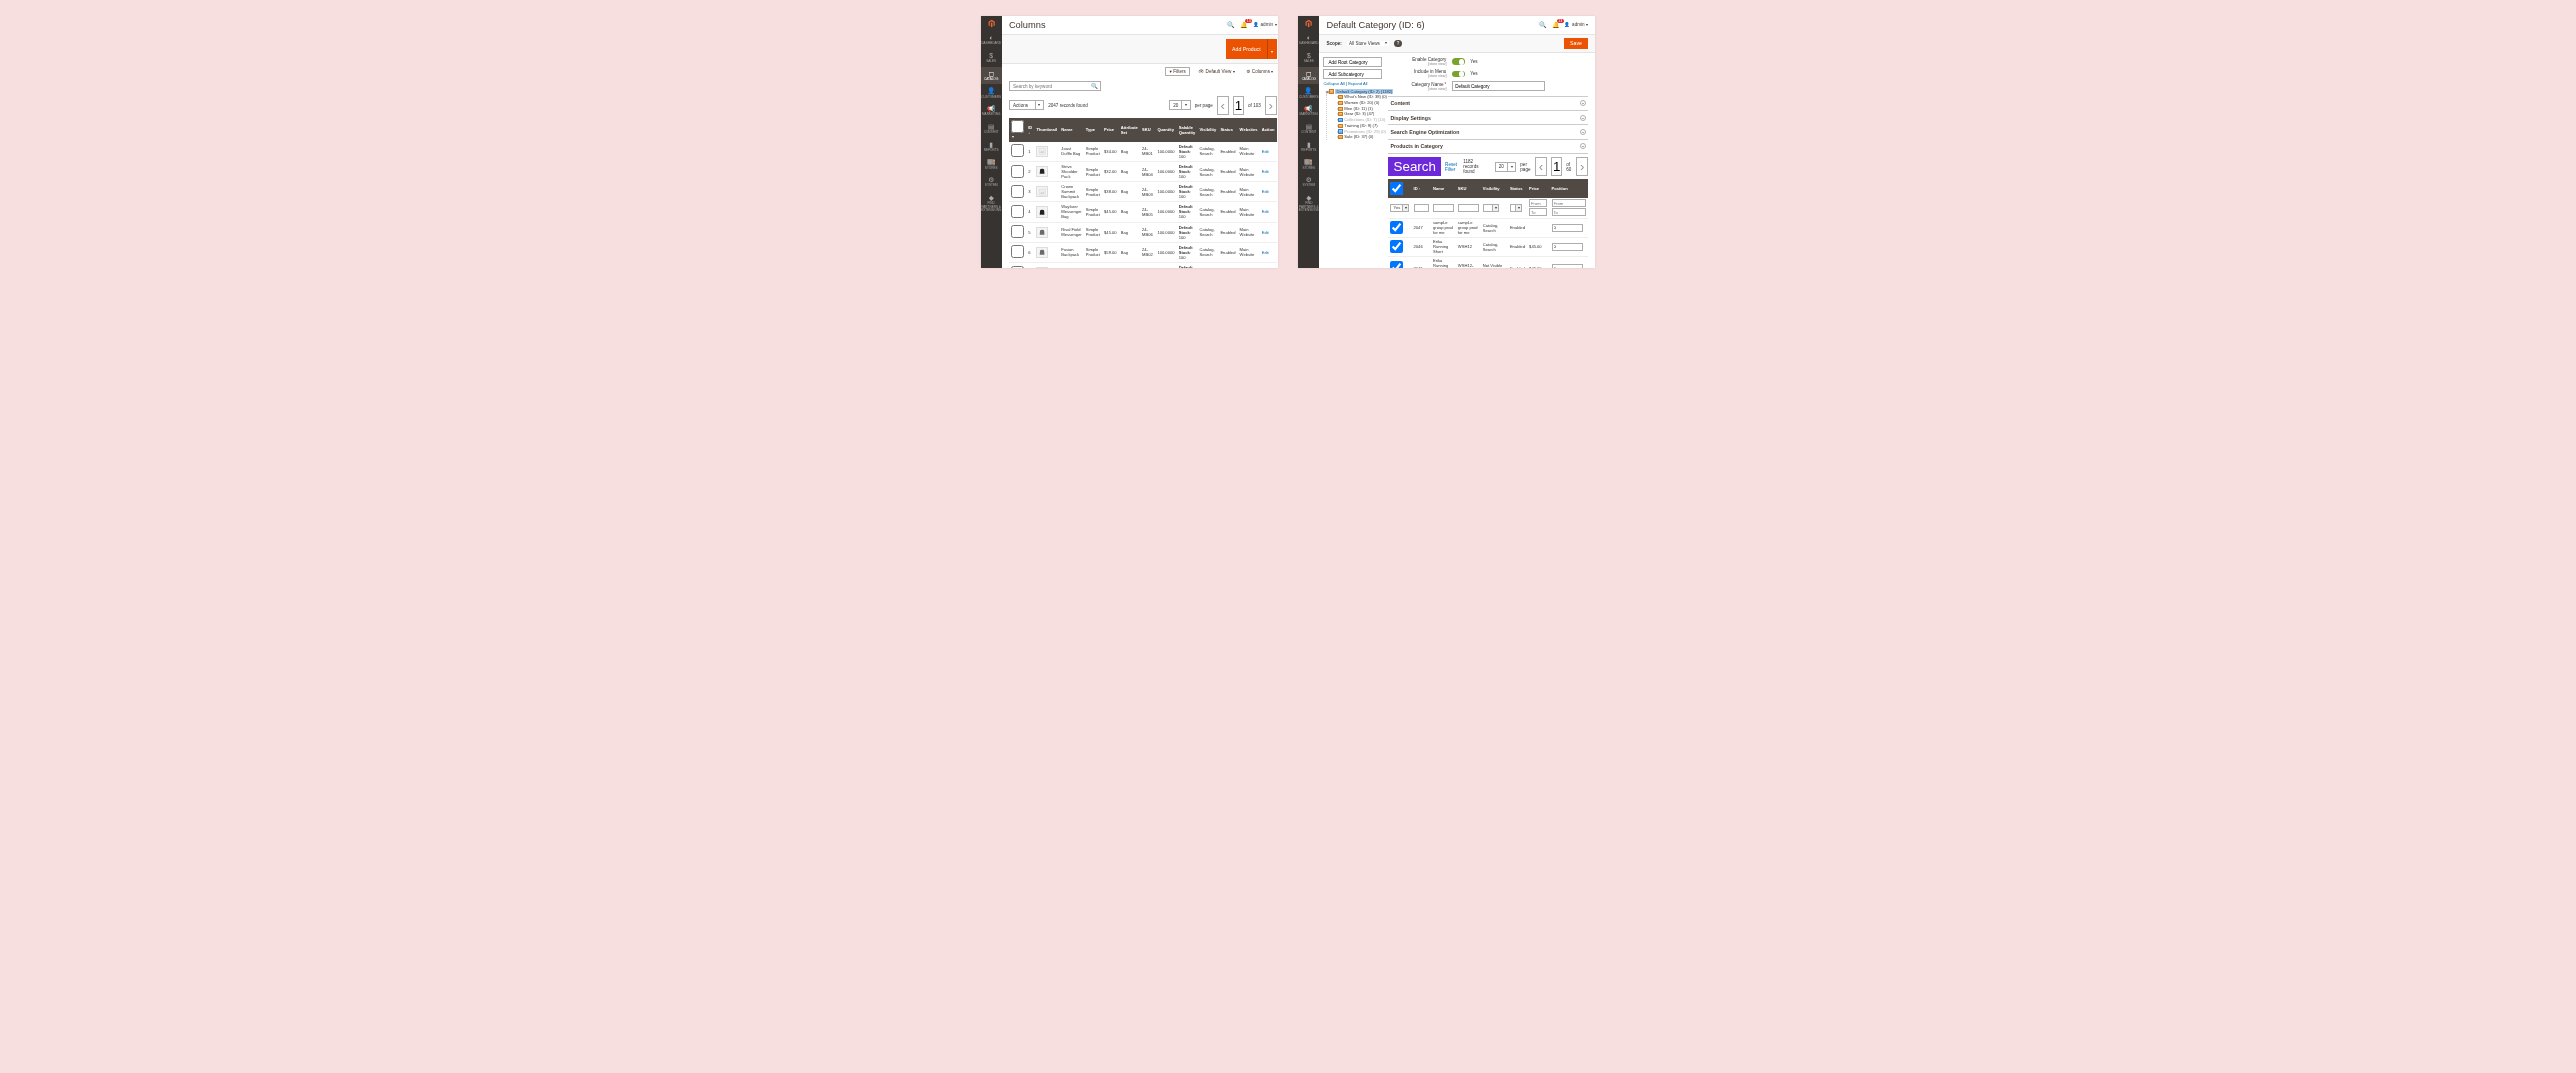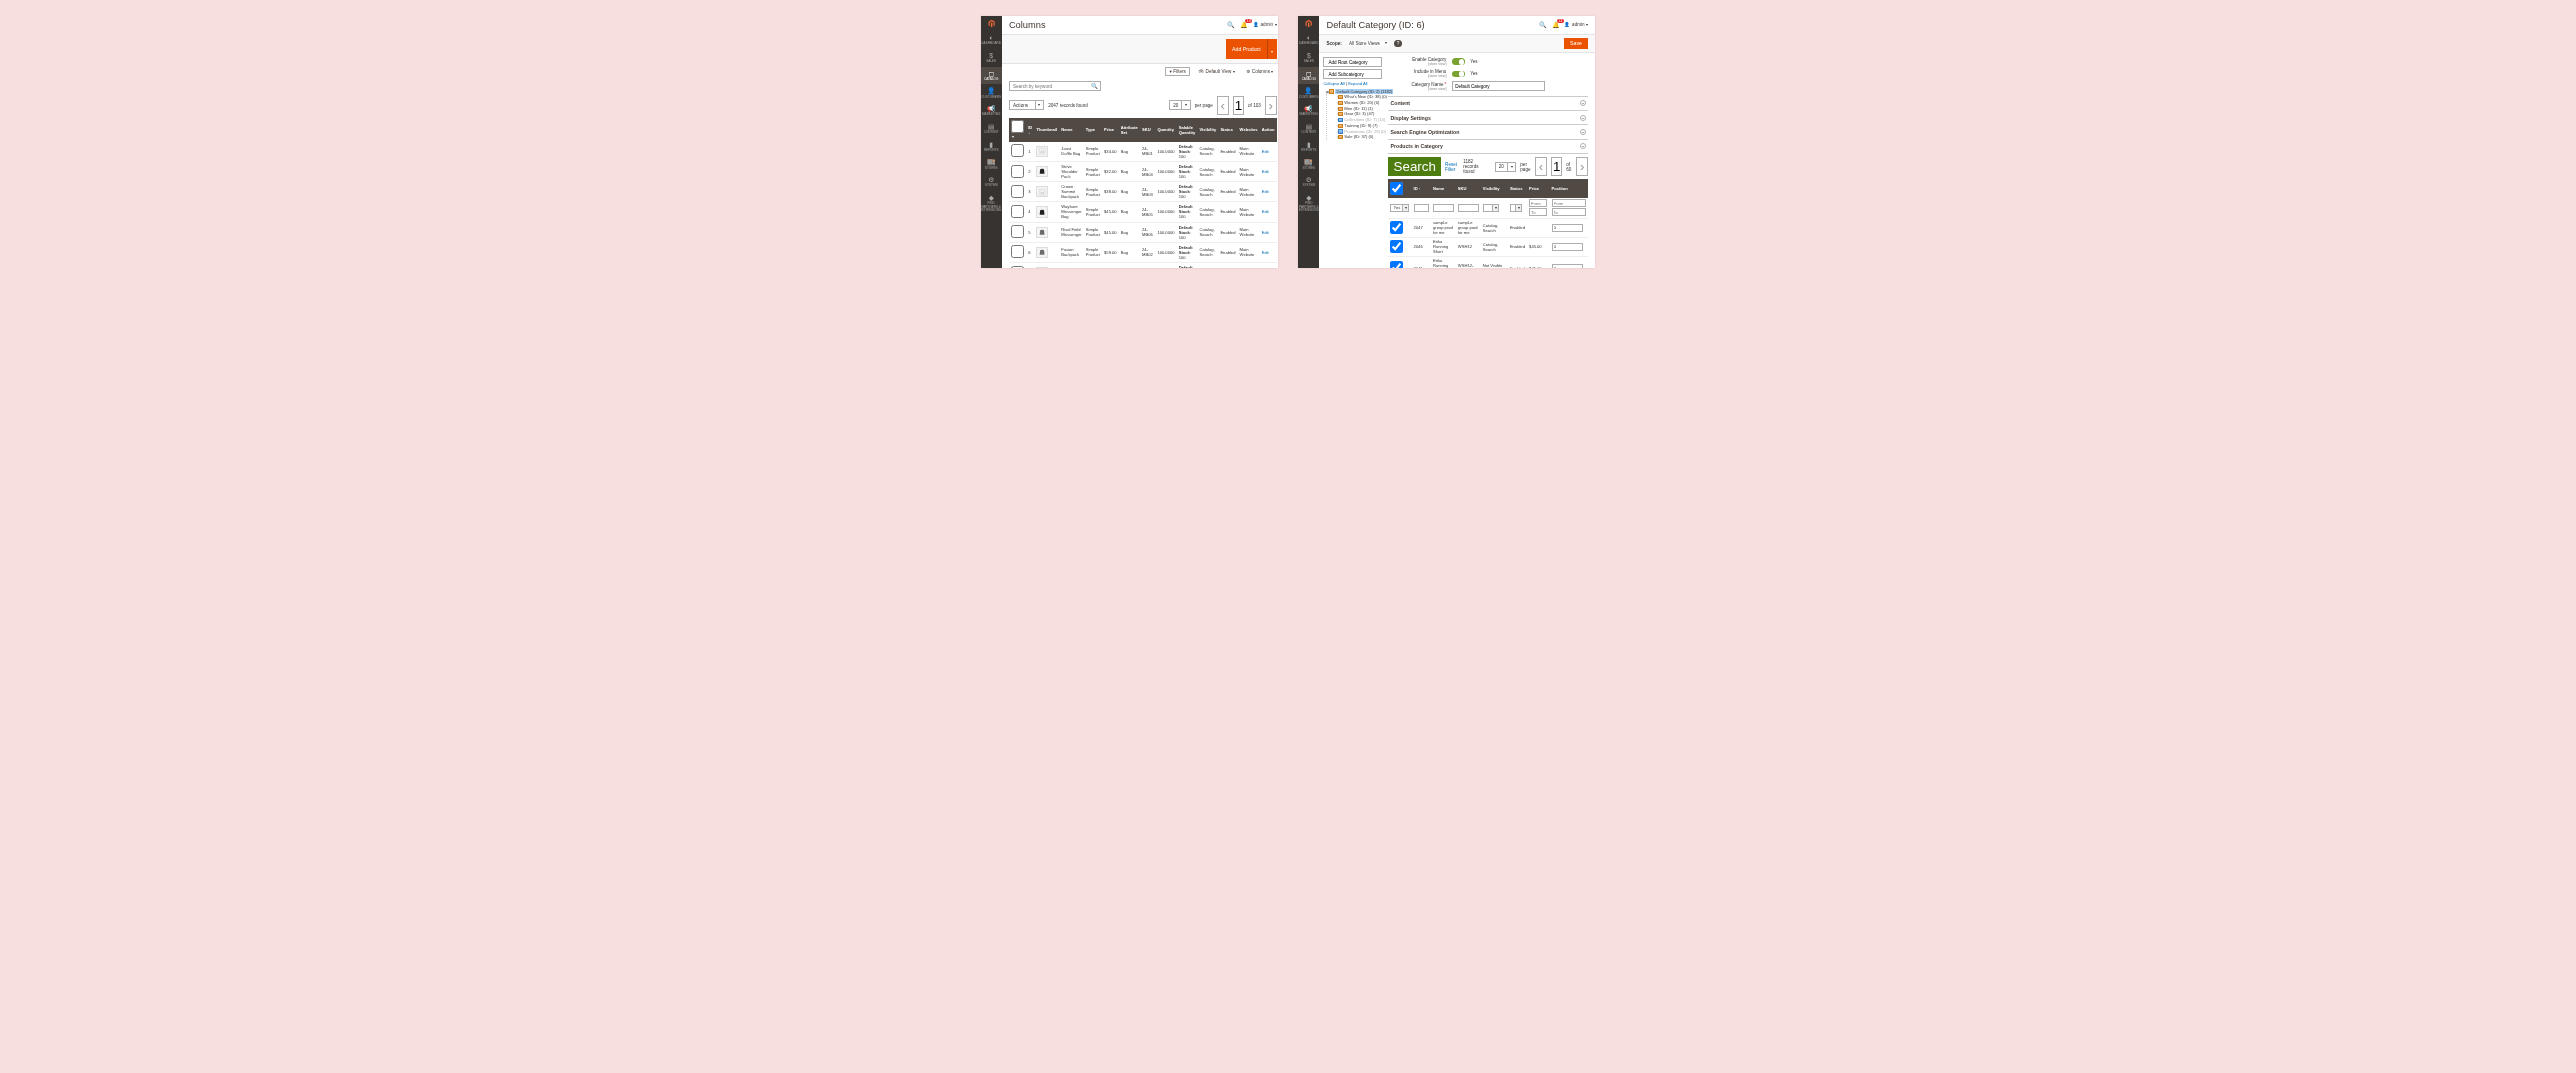--- a/index.html
+++ b/index.html
@@ -233,21 +233,21 @@
   }
   .chev {
     width: 6.2px; height: 6.2px; border: 0.5px solid #adadad; border-radius: 50%;
     display: flex; align-items: center; justify-content: center; font-size: 3.6px;
   }
   
   .grid-bar {
     display: flex; align-items: center; gap: 4.1px; padding: 3.1px 0; font-size: 4.6px;
   }
   .grid-bar .btn-dark {
-    background: #4d7c0f; color: #fff; border: none; padding: 2.1px 5.2px; cursor: pointer;
+    background: #6d28d9; color: #fff; border: none; padding: 2.1px 5.2px; cursor: pointer;
   }
   .grid-bar .reset { color: #006bb4; cursor: pointer; }
   .grid-tbl { width: 100%; border-collapse: collapse; font-size: 4.1px; }
   .grid-tbl thead th {
     background: #514943; color: #fff; font-weight: 600; padding: 2.1px 2.1px;
     text-align: left;
   }
   .grid-tbl td { padding: 1.5px 2.1px; border-bottom: 0.5px solid #eee; vertical-align: middle; }
   .grid-filter input { width: 100%; border: 0.5px solid #adadad; font-size: 4.1px; padding: 0.5px 1px; }
   .tiny-sel { display:flex; }

